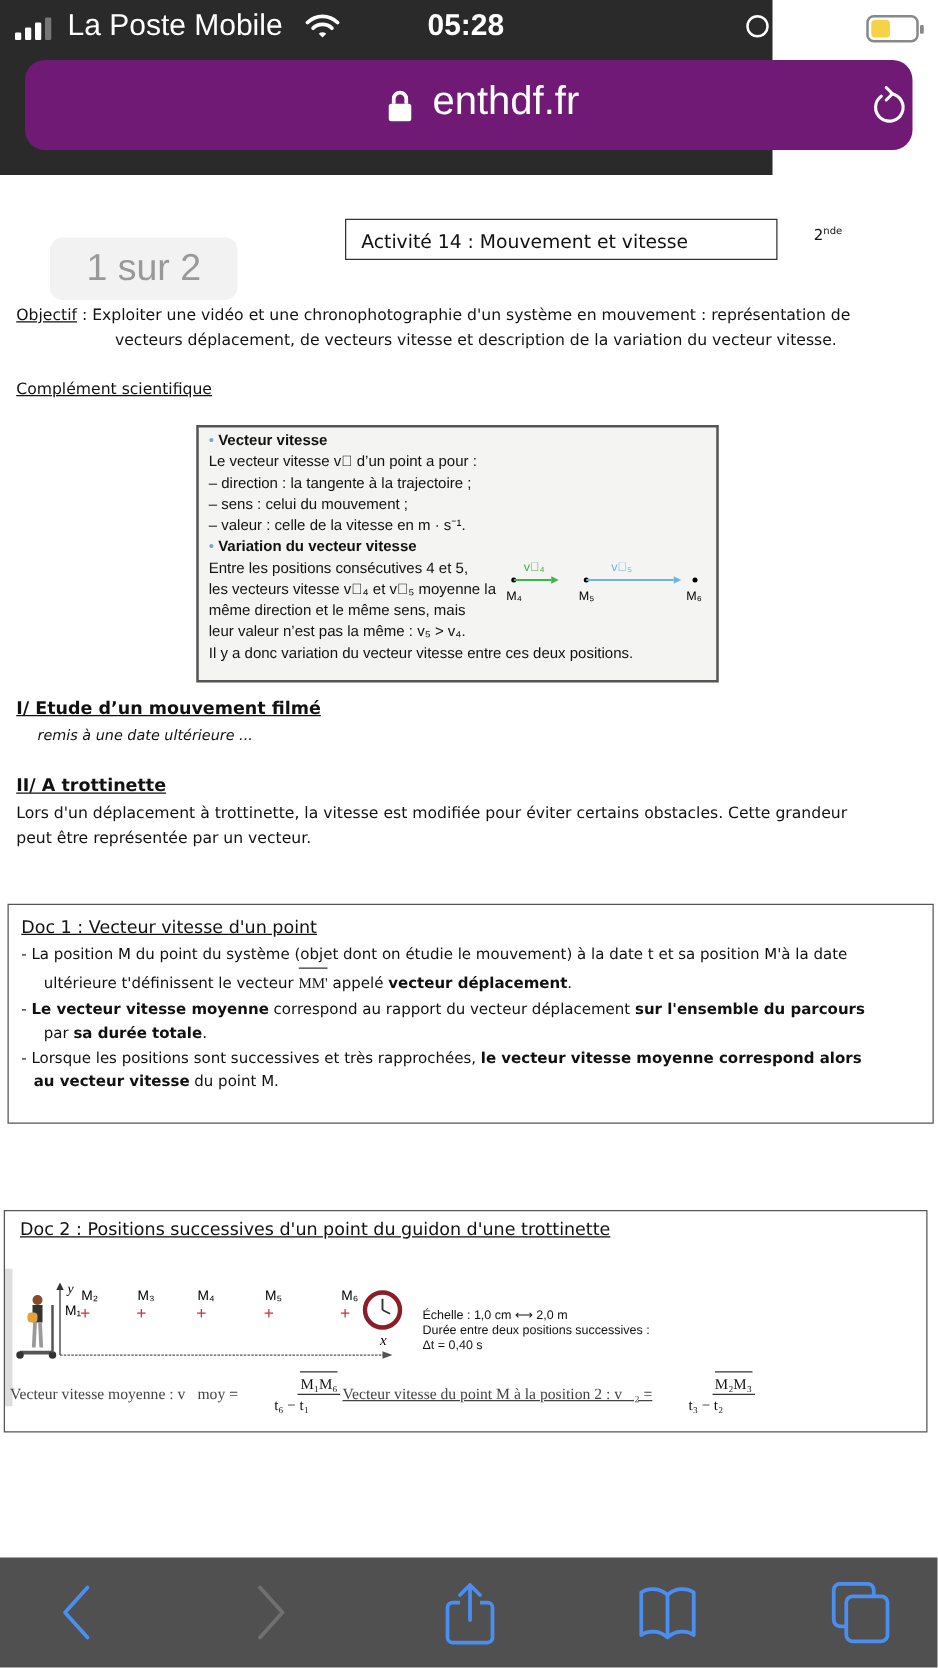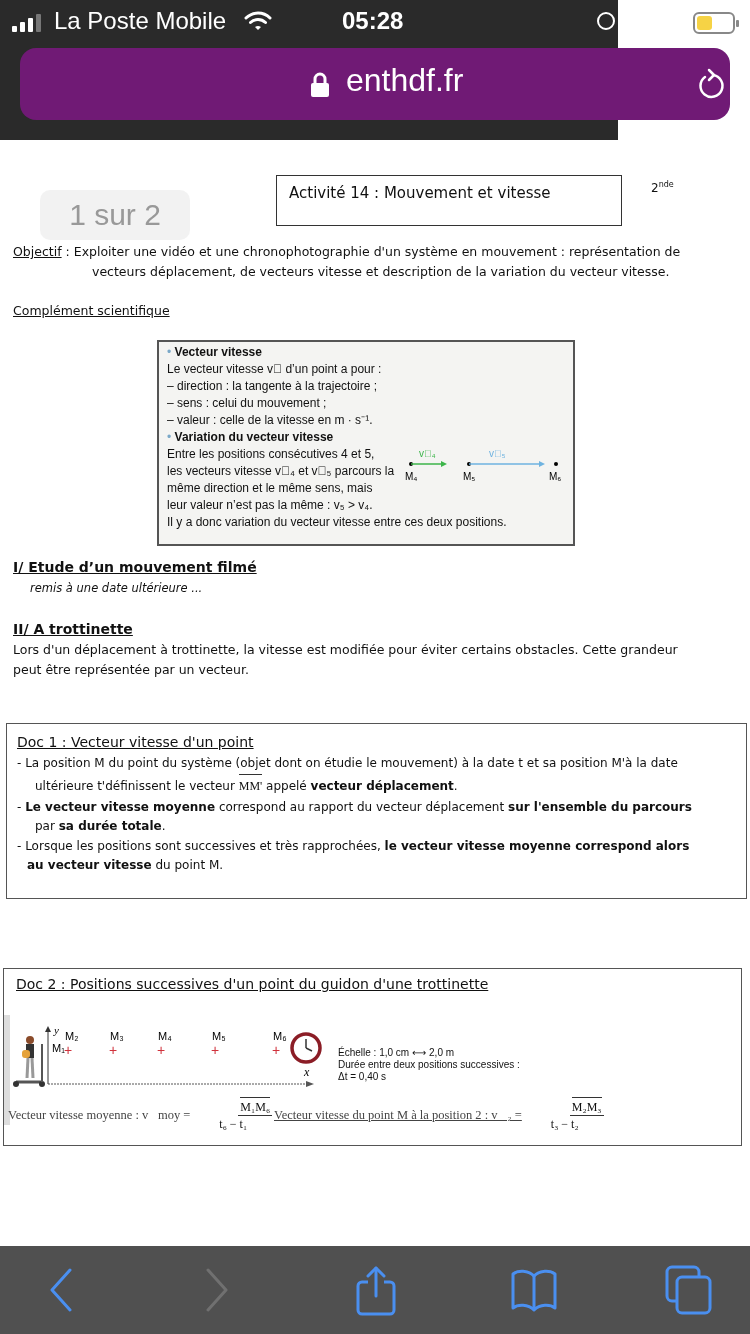--- a/index.html
+++ b/index.html
@@ -16,21 +16,21 @@
   .battery { position:absolute; left:693px; top:8px; width:42px; height:22px; border:2px solid #888; border-radius:6px; box-sizing:border-box; }
   .battery .fill { position:absolute; left:2px; top:2px; height:14px; background:#f6d345; border-radius:3px; }
   .battery .nub { position:absolute; right:-6px; top:6px; width:3px; height:7px; background:#888; border-radius:1px; }
   .urlbar { position:absolute; left:20px; top:48px; width:710px; height:72px; background:#701a75; border-radius:16px; }
   .lock { position:absolute; left:290px; top:24px; }
   .url { position:absolute; left:326px; top:14px; font-family:"Liberation Sans", sans-serif; font-size:32px; color:#fff; }
   .reload { position:absolute; left:676px; top:20px; }
 
   .doc { position:absolute; left:0; top:140px; width:750px; height:1106px; background:#fff; font-family:"DejaVu Sans", sans-serif; }
   .page-indicator { position:absolute; left:40px; top:50px; width:150px; height:50px; background:rgba(240,240,240,0.85); border-radius:10px; color:#999; font-family:"Liberation Sans", sans-serif; font-size:30px; text-align:center; line-height:50px; }
-  .title-box { position:absolute; left:276px; top:35px; width:346px; height:51px; border:1px solid #333; box-sizing:border-box; font-size:15px; line-height:34px; padding-left:12px; }
+  .title-box { position:absolute; left:276px; top:35px; width:346px; height:33px; border:1px solid #333; box-sizing:border-box; font-size:15px; line-height:34px; padding-left:12px; }
   .grade { position:absolute; left:651px; top:40px; font-size:12px; }
   .grade sup { font-size:8px; }
   .p { position:absolute; font-size:12.5px; line-height:20px; }
   .u { text-decoration:underline; }
   .b { font-weight:bold; }
   .i { font-style:italic; }
   .comp-box { position:absolute; left:157px; top:200px; width:418px; height:206px; border:2px solid #555; box-sizing:border-box; background:#f4f4f2; font-family:"Liberation Sans", sans-serif; font-size:12px; line-height:17px; padding:2px 8px; }
   .comp-box .bullet { color:#7aa8c8; }
   .doc1 { position:absolute; left:6px; top:583px; width:741px; height:176px; border:1px solid #555; box-sizing:border-box; }
   .doc2 { position:absolute; left:3px; top:828px; width:739px; height:178px; border:1px solid #555; box-sizing:border-box; }
@@ -94,21 +94,21 @@
   <div class="p u" style="left:13px; top:161px;">Complément scientifique</div>
 
   <div class="comp-box">
     <div><span class="bullet">•</span> <span class="b">Vecteur vitesse</span></div>
     <div>Le vecteur vitesse v⃗ d’un point a pour :</div>
     <div>– direction : la tangente à la trajectoire ;</div>
     <div>– sens : celui du mouvement ;</div>
     <div>– valeur : celle de la vitesse en m · s⁻¹.</div>
     <div><span class="bullet">•</span> <span class="b">Variation du vecteur vitesse</span></div>
     <div>Entre les positions consécutives 4 et 5,</div>
-    <div>les vecteurs vitesse v⃗₄ et v⃗₅ parcours la</div>
+    <div>les vecteurs vitesse v⃗₄ et v⃗₅ moyenne la</div>
     <div>même direction et le même sens, mais</div>
     <div>leur valeur n’est pas la même : v₅ &gt; v₄.</div>
     <div>Il y a donc variation du vecteur vitesse entre ces deux positions.</div>
     <svg style="position:absolute; left:240px; top:100px;" width="170" height="50">
       <circle cx="12" cy="22" r="2" fill="#000"></circle>
       <line id="v4-line" x1="12" y1="22" x2="42" y2="22" stroke-width="1.5" stroke="#3cb54a"></line>
       <polygon id="v4-head" points="42,19 48,22 42,25" fill="#3cb54a"></polygon>
       <circle cx="70" cy="22" r="2" fill="#000"></circle>
       <line id="v5-line" x1="70" y1="22" x2="140" y2="22" stroke-width="1.5" stroke="#6fb3e0"></line>
       <polygon id="v5-head" points="140,19 146,22 140,25" fill="#6fb3e0"></polygon>

